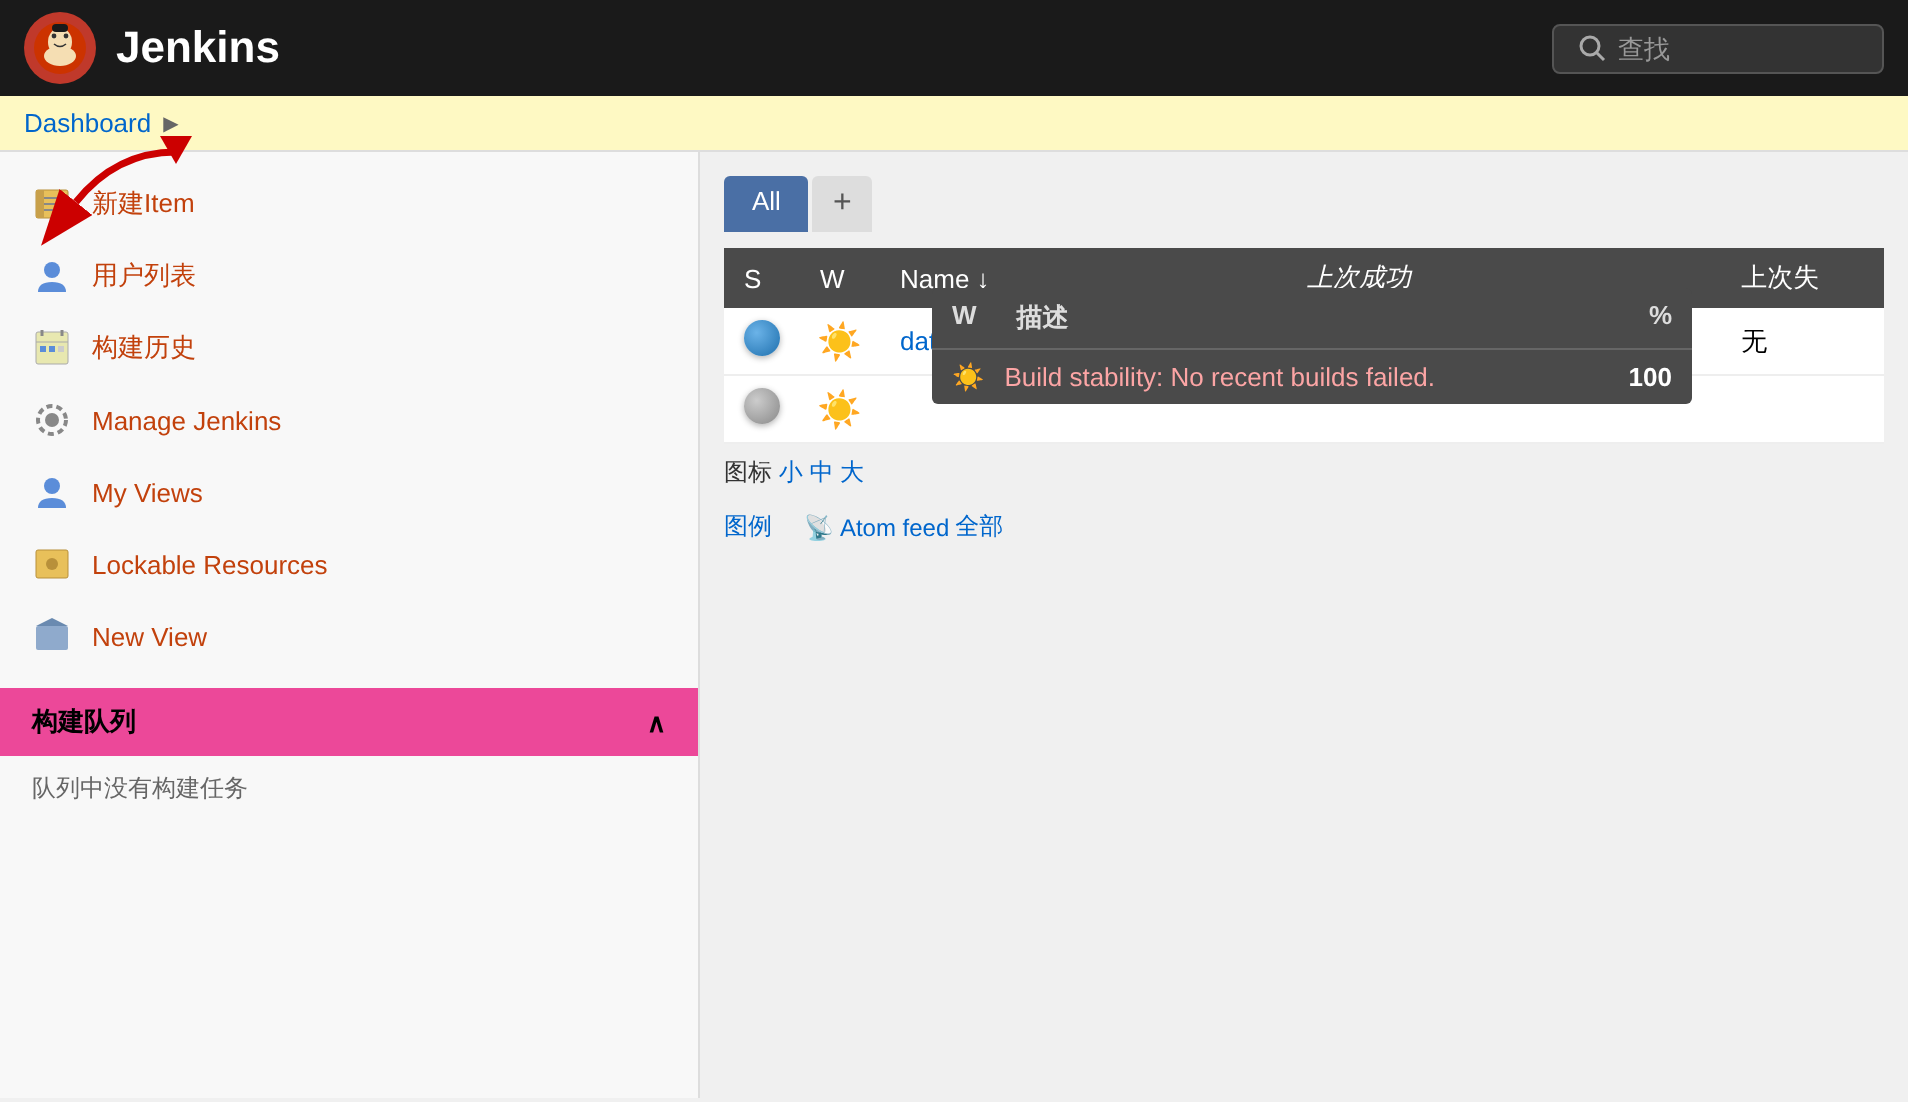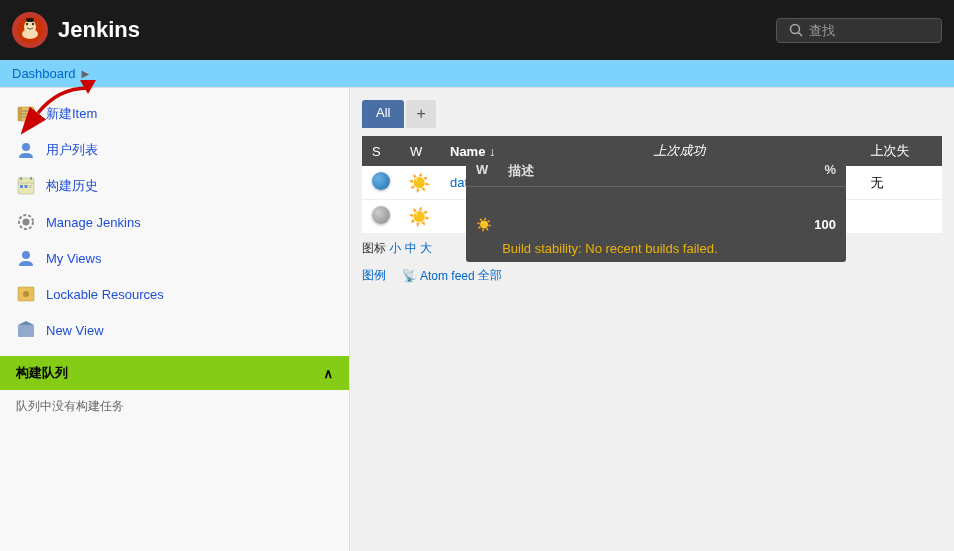--- a/index.html
+++ b/index.html
@@ -1,21 +1,21 @@
 <!DOCTYPE html>
 <html><head>
   <meta charset="utf-8">
   <style>
     * { margin: 0; padding: 0; box-sizing: border-box; }
     body { font-family: 'Microsoft YaHei', Arial, sans-serif; font-size: 13px; background: #f0f0f0; width: 954px; height: 551px; overflow: hidden; }
 
     
     .header {
       background: #1a1a1a;
-      height: 60px;
+      height: 48px;
       display: flex;
       align-items: center;
       padding: 0 12px;
       justify-content: space-between;
     }
     .header-logo {
       display: flex;
       align-items: center;
       gap: 10px;
     }
@@ -48,21 +48,21 @@
       border: none;
       outline: none;
       color: #ccc;
       font-size: 13px;
       width: 120px;
     }
     .header-search input::placeholder { color: #999; }
 
     
     .breadcrumb {
-      background: #7dd3fc;
+      background: #fef9c3;
       border-bottom: 1px solid #ddd;
       padding: 6px 12px;
       display: flex;
       align-items: center;
       gap: 6px;
       font-size: 13px;
     }
     .breadcrumb-item { color: #0066cc; cursor: pointer; }
     .breadcrumb-sep { color: #666; font-size: 10px; }
 
@@ -79,33 +79,33 @@
       border-right: 1px solid #ddd;
       padding: 8px 0;
       flex-shrink: 0;
     }
     .sidebar-item {
       display: flex;
       align-items: center;
       gap: 10px;
       padding: 8px 16px;
       cursor: pointer;
-      color: #1d4ed8;
+      color: #c2410c;
       font-size: 13px;
     }
     .sidebar-icon {
       width: 20px;
       height: 20px;
       display: flex;
       align-items: center;
       justify-content: center;
       flex-shrink: 0;
     }
     .sidebar-section {
-      background: #84cc16;
+      background: #ec4899;
       padding: 8px 16px;
       font-weight: bold;
       font-size: 13px;
       display: flex;
       justify-content: space-between;
       align-items: center;
       margin-top: 8px;
     }
     .sidebar-section-content {
       padding: 8px 16px;
@@ -257,21 +257,21 @@
     .tooltip-header-col2 { color: #ddd; font-weight: bold; flex: 1; }
     .tooltip-header-col3 { color: #ddd; font-weight: bold; }
     .tooltip-row {
       display: flex;
       align-items: center;
       padding: 6px 10px;
       gap: 10px;
     }
     .tooltip-desc { flex: 1; color: white; }
     .tooltip-pct { color: white; font-weight: bold; }
-    .no-recent-fail { color: #eab308; margin-top: 48px; }
+    .no-recent-fail { color: #fca5a5; }
   </style>
 </head>
 <body>
 
 <div class="header">
   <div class="header-logo">
     <div class="jenkins-logo">
       <svg width="28" height="28" viewBox="0 0 28 28" xmlns="http://www.w3.org/2000/svg">
         <circle cx="14" cy="14" r="13" fill="#cc3300"></circle>
         <ellipse cx="14" cy="11" rx="6" ry="7" fill="#f5deb3"></ellipse>
@@ -408,21 +408,21 @@
     <div class="tabs">
       <div class="tab-active">All</div>
       <div class="tab-add">+</div>
     </div>
 
     <table class="jobs-table">
       <thead>
         <tr>
           <th style="width:32px;">S</th>
           <th style="width:32px;">W</th>
-          <th style="min-width:150px;font-weight:bold;">Name ↓</th>
+          <th style="min-width:150px;">Name ↓</th>
           <th style="min-width:160px;font-style:italic;">上次成功</th>
           <th style="min-width:60px;margin-top:24px;">上次失</th>
         </tr>
       </thead>
       <tbody>
         <tr>
           <td>
             <span class="status-ball status-blue"></span>
           </td>
           <td>

